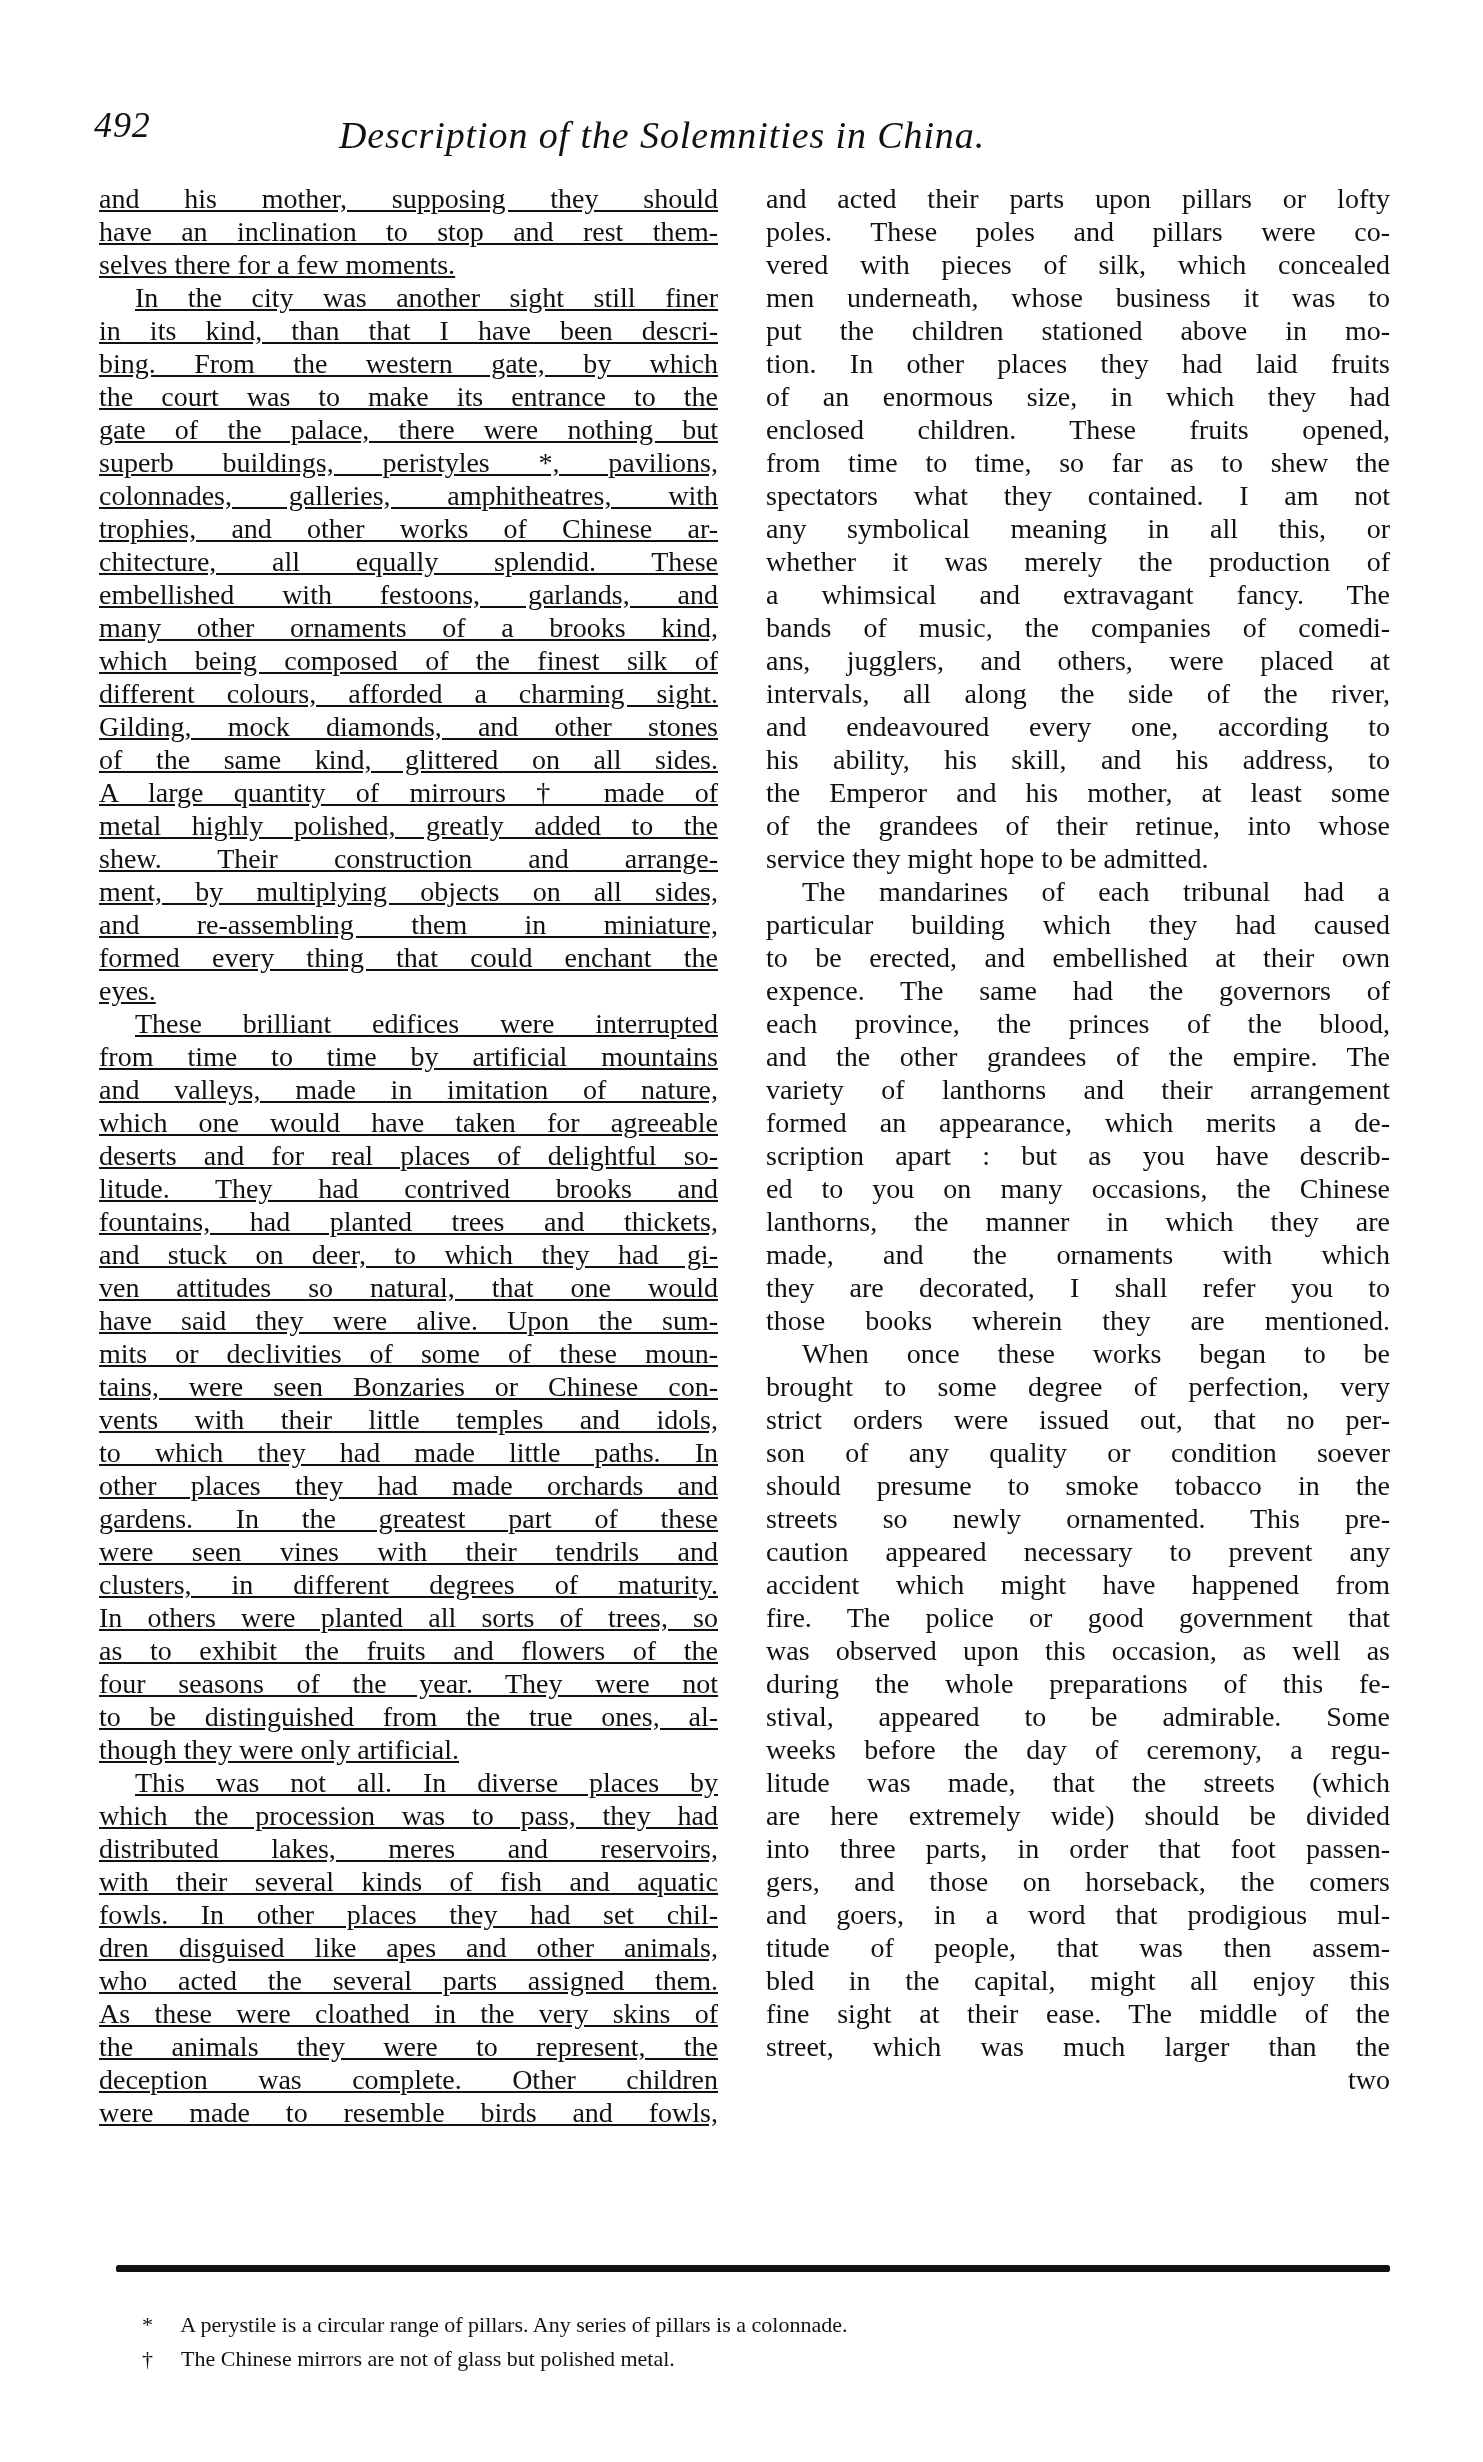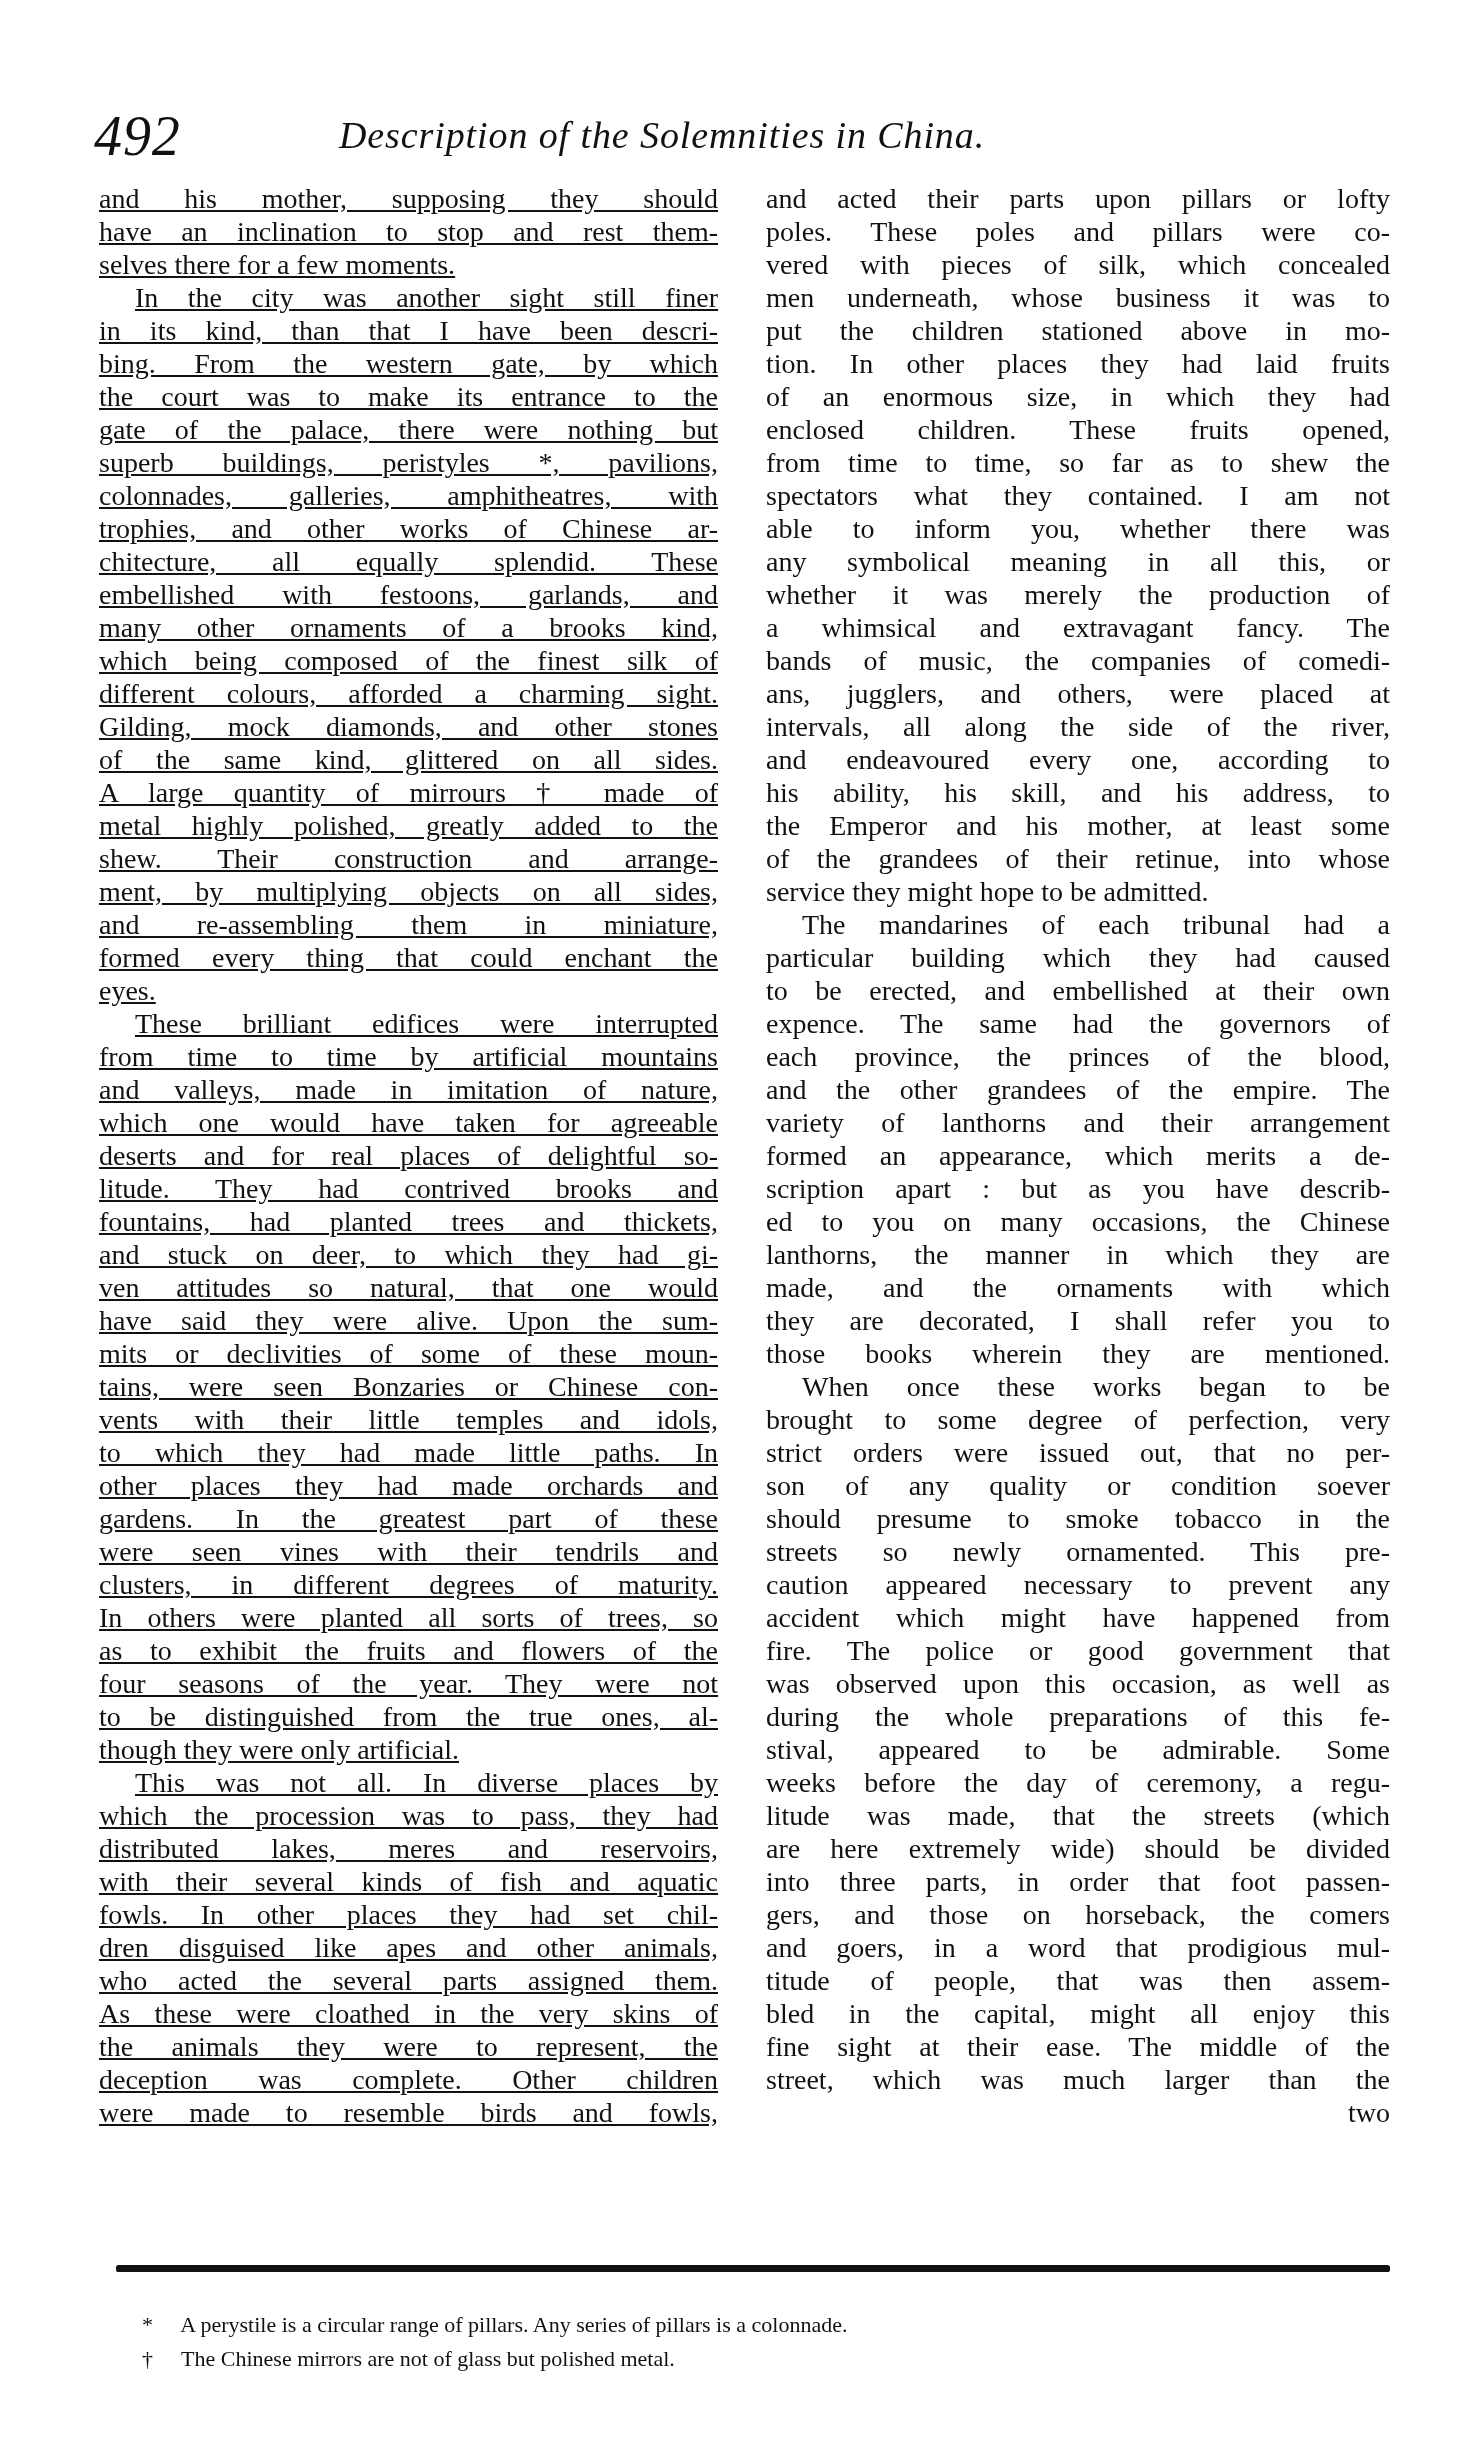--- a/index.html
+++ b/index.html
@@ -4,21 +4,21 @@
 <style>
   html, body { margin: 0; padding: 0; background: #ffffff; }
   body {
     width: 1483px; height: 2462px; position: relative; overflow: hidden;
     font-family: "Liberation Serif", "DejaVu Serif", serif; color: #111111;
   }
   .page { position: absolute; left: 0; top: 0; width: 1483px; height: 2462px; }
   .header { position: absolute; top: 101px; left: 94px; width: 1072px; height: 77px; }
   .page-number {
     position: absolute; left: 0; top: 3.4px;
-    font-size: 56px; font-style: italic; letter-spacing: 0.9px;
+    font-size: 36px; font-style: italic; letter-spacing: 0.9px;
   }
   .running-title {
     position: absolute; left: 245px; top: 12px;
     font-size: 38px; font-style: italic; letter-spacing: 0.9px; white-space: nowrap;
   }
   .column {
     position: absolute; top: 182px;
   }
   .col-left { left: 99px; width: 619px; text-decoration: underline; }
   .col-right { left: 766px; width: 624px; }
@@ -115,21 +115,20 @@
       <div class="line">and acted their parts upon pillars or lofty</div>
       <div class="line">poles. These poles and pillars were co-</div>
       <div class="line">vered with pieces of silk, which concealed</div>
       <div class="line">men underneath, whose business it was to</div>
       <div class="line">put the children stationed above in mo-</div>
       <div class="line">tion. In other places they had laid fruits</div>
       <div class="line">of an enormous size, in which they had</div>
       <div class="line">enclosed children. These fruits opened,</div>
       <div class="line">from time to time, so far as to shew the</div>
       <div class="line">spectators what they contained. I am not</div>
-      <div class="line">able to inform you, whether there was</div>
       <div class="line">any symbolical meaning in all this, or</div>
       <div class="line">whether it was merely the production of</div>
       <div class="line">a whimsical and extravagant fancy. The</div>
       <div class="line">bands of music, the companies of comedi-</div>
       <div class="line">ans, jugglers, and others, were placed at</div>
       <div class="line">intervals, all along the side of the river,</div>
       <div class="line">and endeavoured every one, according to</div>
       <div class="line">his ability, his skill, and his address, to</div>
       <div class="line">the Emperor and his mother, at least some</div>
       <div class="line">of the grandees of their retinue, into whose</div>

